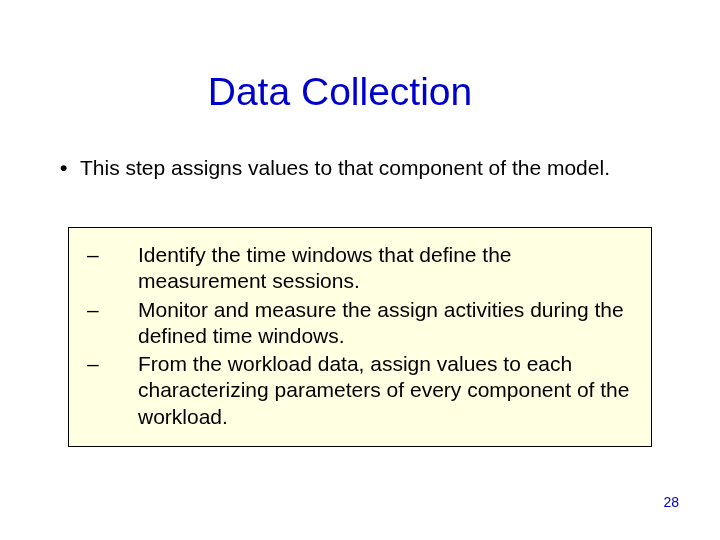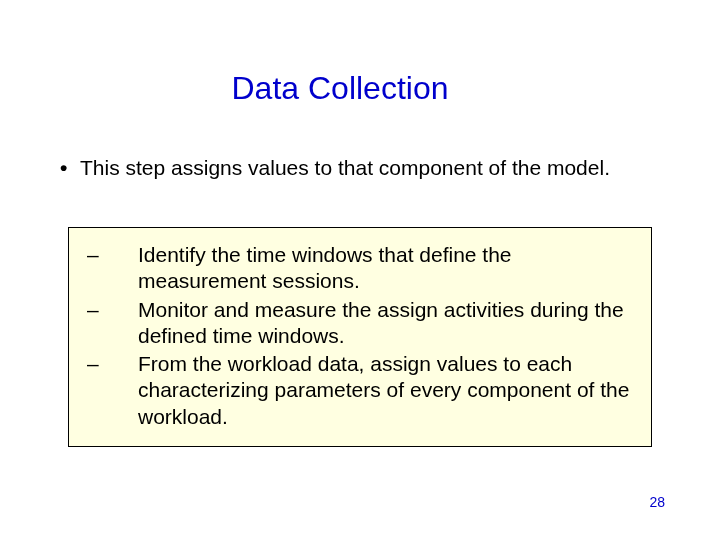--- a/index.html
+++ b/index.html
@@ -17,21 +17,21 @@
     width: 720px;
     height: 540px;
     box-sizing: border-box;
   }
   .title {
     position: absolute;
     top: 70px;
     left: 0;
     width: 680px;
     text-align: center;
-    font-size: 32px;
+    font-size: 39px;
     font-weight: 400;
     color: #0000cc;
   }
   .main-bullet {
     position: absolute;
     top: 155px;
     left: 60px;
     right: 60px;
     display: flex;
     font-size: 21px;
@@ -70,21 +70,21 @@
   }
   .footer-left {
     position: absolute;
     left: 60px;
     bottom: 30px;
     font-size: 14px;
     color: #0000cc;
   }
   .footer-right {
     position: absolute;
-    right: 55px;
+    right: 41px;
     bottom: 30px;
     font-size: 14px;
     color: #0000cc;
   }
 </style>
 </head>
 <body>
 
 <div class="slide">
 

